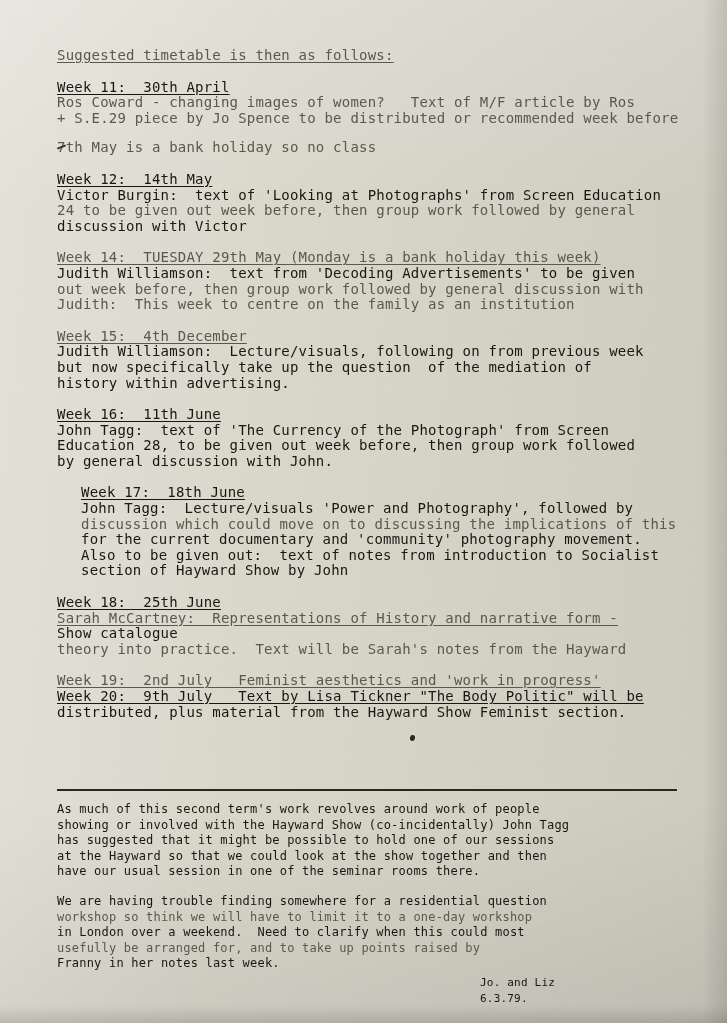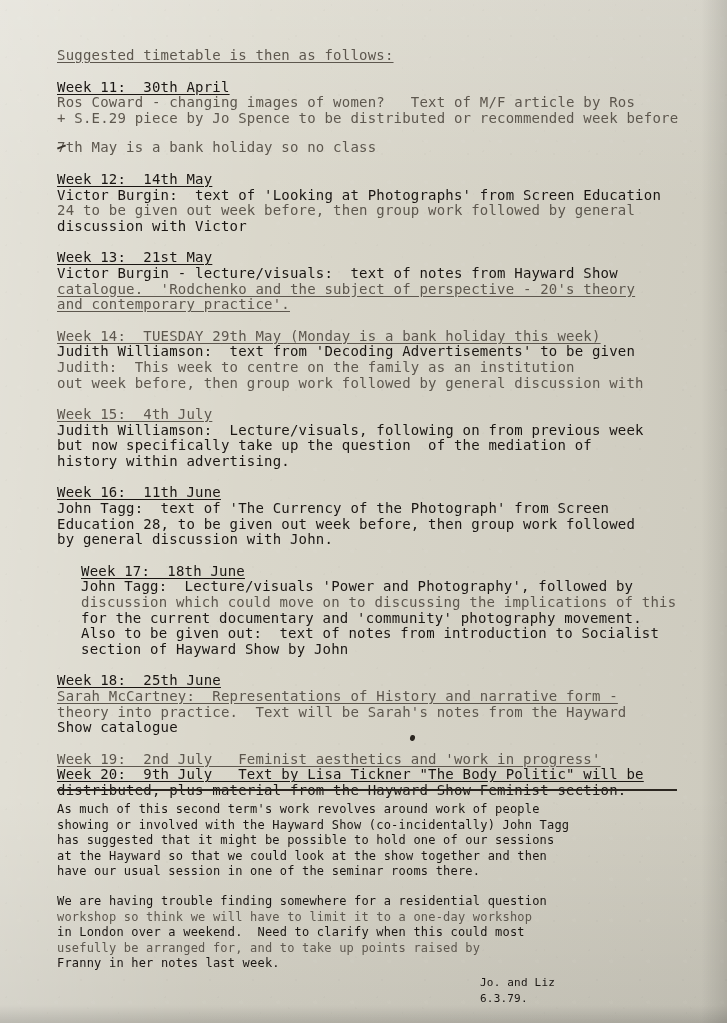--- a/index.html
+++ b/index.html
@@ -132,36 +132,30 @@
       <div class="ln faint">7th May is a bank holiday so no class</div>
     </div>
 
     <div class="blk" style="margin-top:16px;">
       <div class="ln u bold">Week 12:  14th May</div>
       <div class="ln bold">Victor Burgin:  text of 'Looking at Photographs' from Screen Education</div>
       <div class="ln faint">24 to be given out week before, then group work followed by general</div>
       <div class="ln bold">discussion with Victor</div>
     </div>
 
-    <div class="blk" style="margin-top:16px;">
-      <div class="ln u bold">Week 13:  21st May</div>
-      <div class="ln bold">Victor Burgin - lecture/visuals:  text of notes from Hayward Show</div>
-      <div class="ln u faint">catalogue.  'Rodchenko and the subject of perspective - 20's theory</div>
-      <div class="ln u faint">and contemporary practice'.</div>
-    </div>
 
     <div class="blk" style="margin-top:16px;">
       <div class="ln u faint">Week 14:  TUESDAY 29th May (Monday is a bank holiday this week)</div>
       <div class="ln bold">Judith Williamson:  text from 'Decoding Advertisements' to be given</div>
+      <div class="ln faint">out week before, then group work followed by general discussion with</div>
       <div class="ln faint">Judith:  This week to centre on the family as an institution</div>
-      <div class="ln faint">out week before, then group work followed by general discussion with</div>
-    </div>
-
-    <div class="blk" style="margin-top:16px;">
-      <div class="ln u faint">Week 15:  4th July</div>
+    </div>
+
+    <div class="blk" style="margin-top:16px;">
+      <div class="ln u faint">Week 15:  4th December</div>
       <div class="ln bold">Judith Williamson:  Lecture/visuals, following on from previous week</div>
       <div class="ln bold">but now specifically take up the question  of the mediation of</div>
       <div class="ln bold">history within advertising.</div>
     </div>
 
     <div class="blk" style="margin-top:16px;">
       <div class="ln u bold">Week 16:  11th June</div>
       <div class="ln bold">John Tagg:  text of 'The Currency of the Photograph' from Screen</div>
       <div class="ln bold">Education 28, to be given out week before, then group work followed</div>
       <div class="ln bold">by general discussion with John.</div>
@@ -172,22 +166,22 @@
       <div class="ln bold">John Tagg:  Lecture/visuals 'Power and Photography', followed by</div>
       <div class="ln faint">discussion which could move on to discussing the implications of this</div>
       <div class="ln bold">for the current documentary and 'community' photography movement.</div>
       <div class="ln bold">Also to be given out:  text of notes from introduction to Socialist</div>
       <div class="ln bold">section of Hayward Show by John</div>
     </div>
 
     <div class="blk" style="margin-top:16px;">
       <div class="ln u bold">Week 18:  25th June</div>
       <div class="ln u faint">Sarah McCartney:  Representations of History and narrative form -</div>
+      <div class="ln bold">Show catalogue</div>
       <div class="ln faint">theory into practice.  Text will be Sarah's notes from the Hayward</div>
-      <div class="ln bold">Show catalogue</div>
     </div>
 
     <div class="blk" style="margin-top:16px;">
       <div class="ln u faint">Week 19:  2nd July   Feminist aesthetics and 'work in progress'</div>
       <div class="ln u bold">Week 20:  9th July   Text by Lisa Tickner "The Body Politic" will be</div>
       <div class="ln bold">distributed, plus material from the Hayward Show Feminist section.</div>
     </div>
 
   </div>
 

